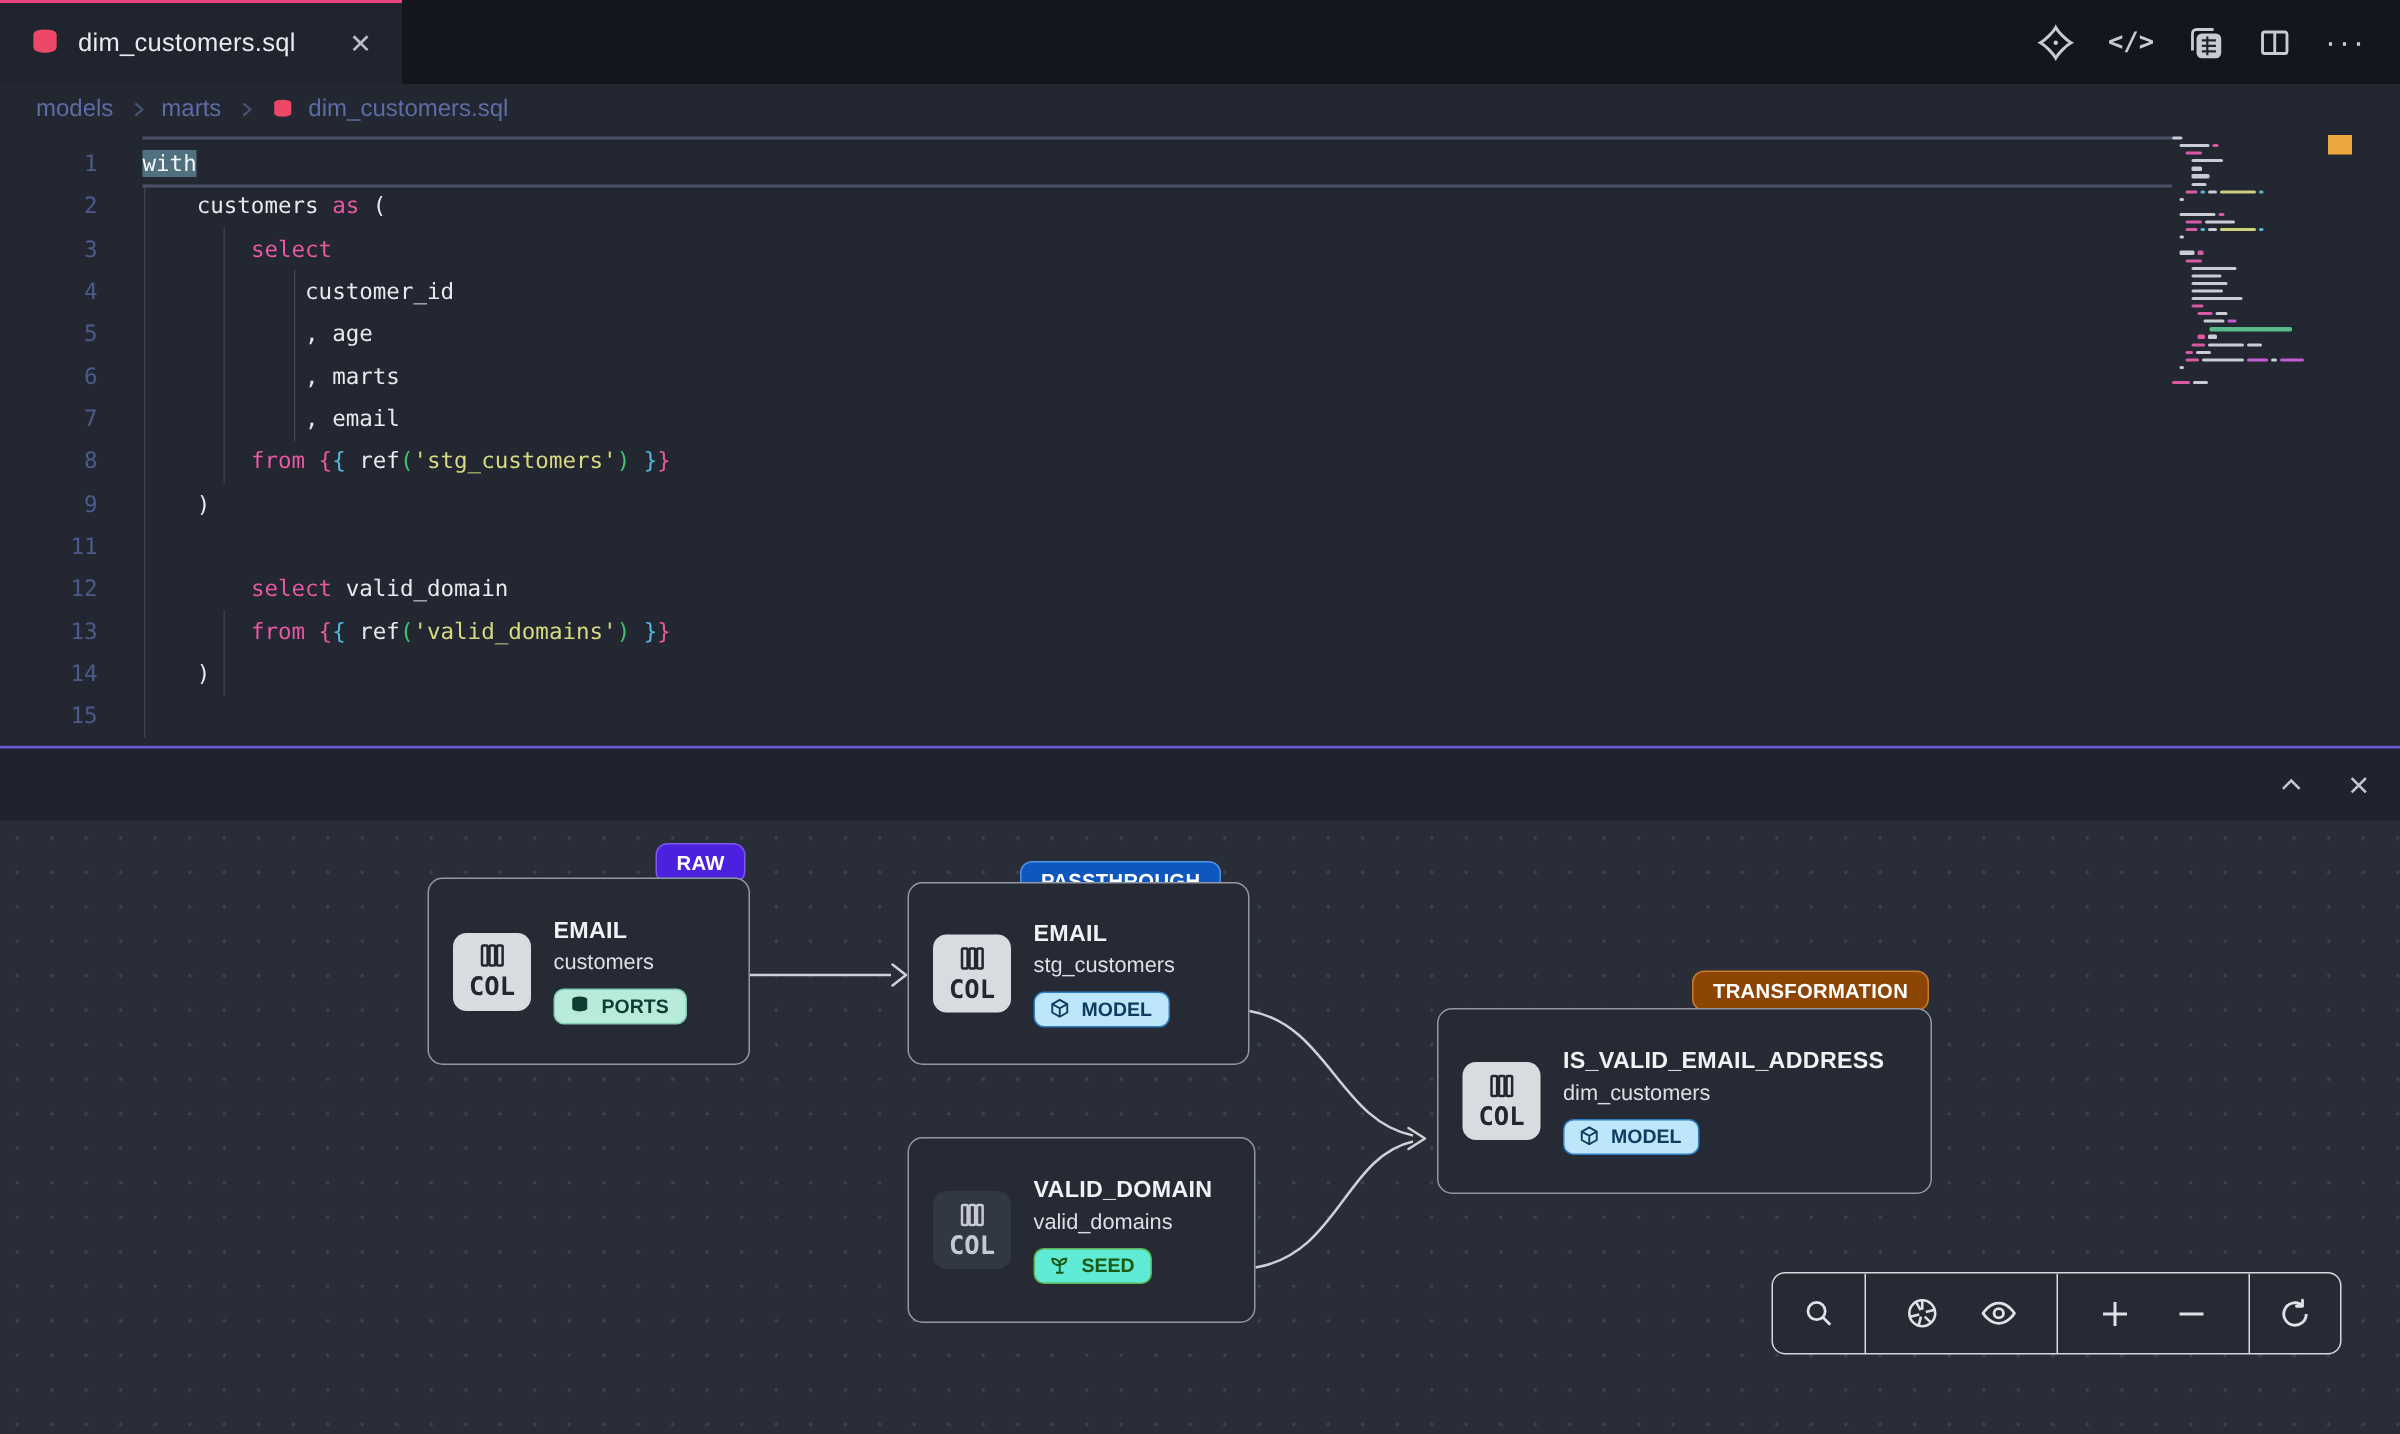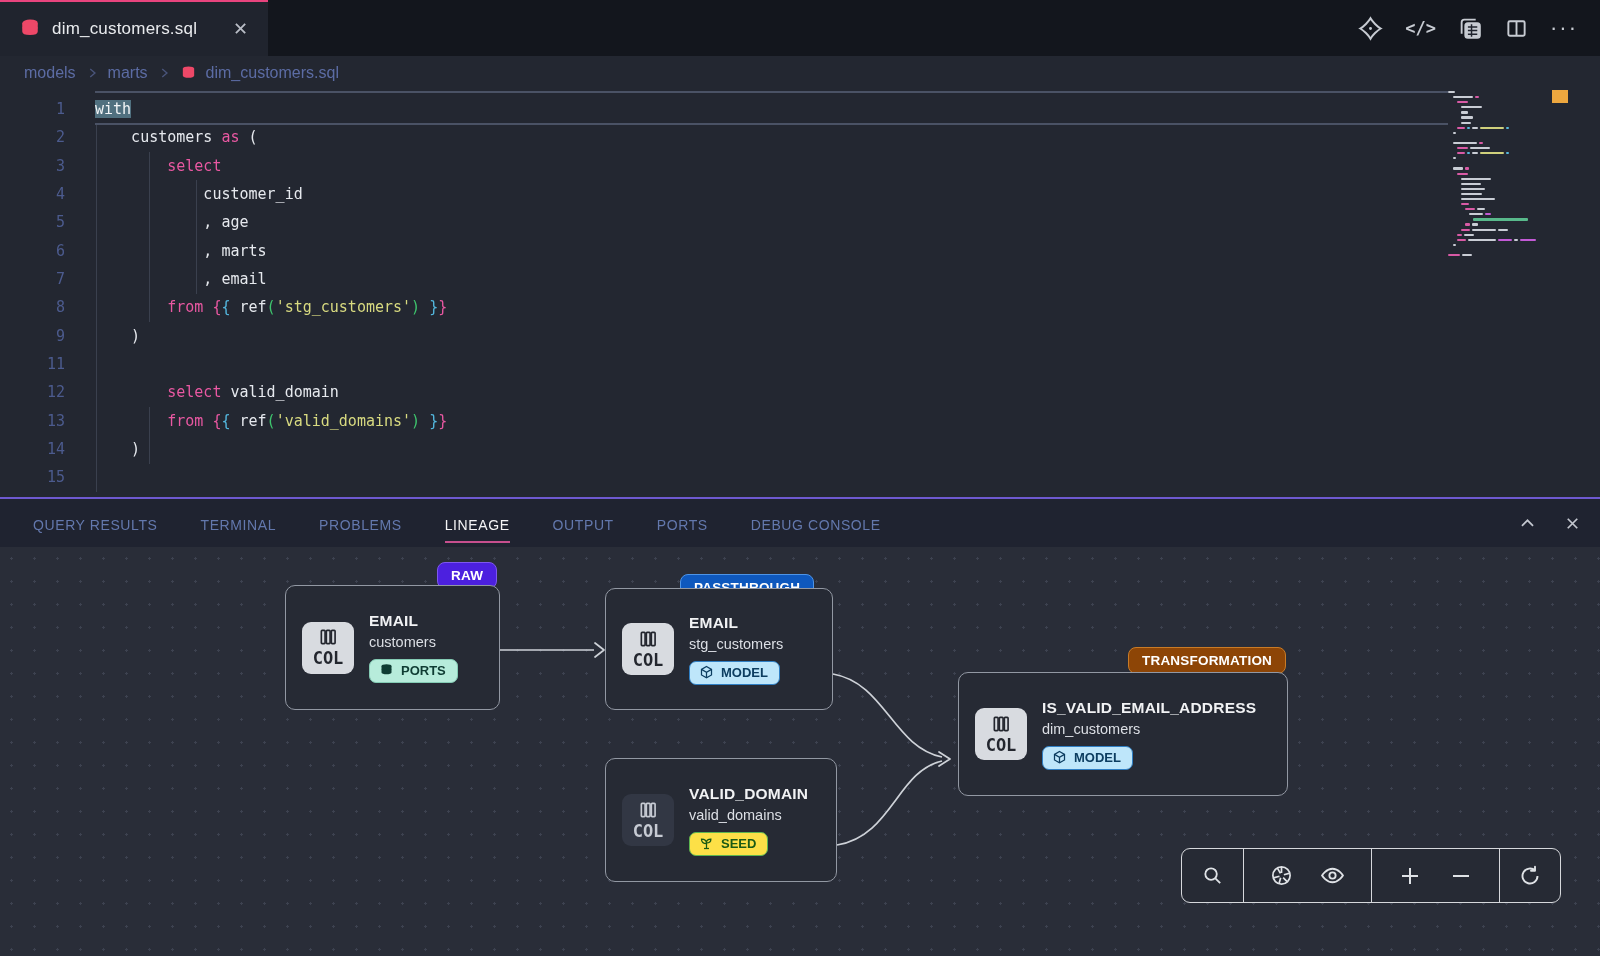--- a/index.html
+++ b/index.html
@@ -65,21 +65,21 @@
     align-items:center; justify-content:center; gap:1px; flex:0 0 52px; }
   .colbox.light { background:#d8dbe0; color:#23262e; }
   .colbox.dark { background:#323744; color:#c6cad3; }
   .colbox .col-txt { font-family:"DejaVu Sans Mono", monospace; font-size:17px; font-weight:bold; }
   .node-title { color:#f1f2f4; font-size:15.5px; font-weight:bold; letter-spacing:.2px; }
   .node-sub { color:#dcdfe5; font-size:14.5px; margin:4px 0 9px 0; }
   .pill { display:inline-flex; align-items:center; gap:7px; border-radius:7px;
     padding:3px 11px 4px 9px; font-size:13px; font-weight:bold; }
   .pill-source { background:#b7ecdb; color:#0f3c33; border:1.5px solid #84cbb4; }
   .pill-model  { background:#bee6fa; color:#0c3d60; border:1.5px solid #2f7fc4; }
-  .pill-seed   { background:#fde047; color:#1a5a14; border:1.5px solid #5cb450; }
+  .pill-seed   { background:#5eead4; color:#1a5a14; border:1.5px solid #5cb450; }
   .tag { position:absolute; color:#fff; font-size:13.5px; font-weight:bold; border-radius:8px;
     padding:5px 13px; letter-spacing:.2px; }
   .tag-raw { background:#4c20df; border:1.5px solid #7e57ef; }
   .tag-pass { background:#0e58bd; border:1.5px solid #4e94e6; }
   .tag-trans { background:#8d4506; border:1.5px solid #c97b26; }
 
   
   .lin-toolbar { position:absolute; left:1181px; top:301px; width:380px; height:55px;
     background:#262a34; border:1.2px solid #d6d8dc; border-radius:9px; display:flex; overflow:hidden; }
   .lt-cell { display:flex; align-items:center; justify-content:space-evenly; border-right:1px solid #d6d8dc; }
@@ -290,29 +290,20 @@
       <div class="mm-row">
         <span class="mm-seg" style="left: 0px; width: 12px; background: rgb(216, 90, 165);"></span>
         <span class="mm-seg" style="left: 14px; width: 10px; background: rgb(201, 205, 213);"></span>
       </div>
     </div>
   <div class="scroll-marker"></div>
 </div>
 
 <div class="panel">
   <div class="panel-header">
-    <div class="ptabs" id="panel-tabs">
-        <span class="ptab">QUERY RESULTS</span>
-        <span class="ptab">TERMINAL</span>
-        <span class="ptab">PROBLEMS</span>
-        <span class="ptab active">LINEAGE</span>
-        <span class="ptab">OUTPUT</span>
-        <span class="ptab">PORTS</span>
-        <span class="ptab">DEBUG CONSOLE</span>
-      </div>
     <div class="panel-actions">
       <span class="lt-btn">
         <svg width="19" height="19" viewBox="0 0 24 24" fill="none" stroke="#c3c7cf" stroke-width="2.2">
             <path d="M5 15l7-7 7 7"></path>
           </svg>
       </span>
       <span class="lt-btn">
         <svg width="19" height="19" viewBox="0 0 24 24" fill="none" stroke="#c3c7cf" stroke-width="2.2">
             <path d="M6 6l12 12M18 6L6 18"></path>
           </svg>

